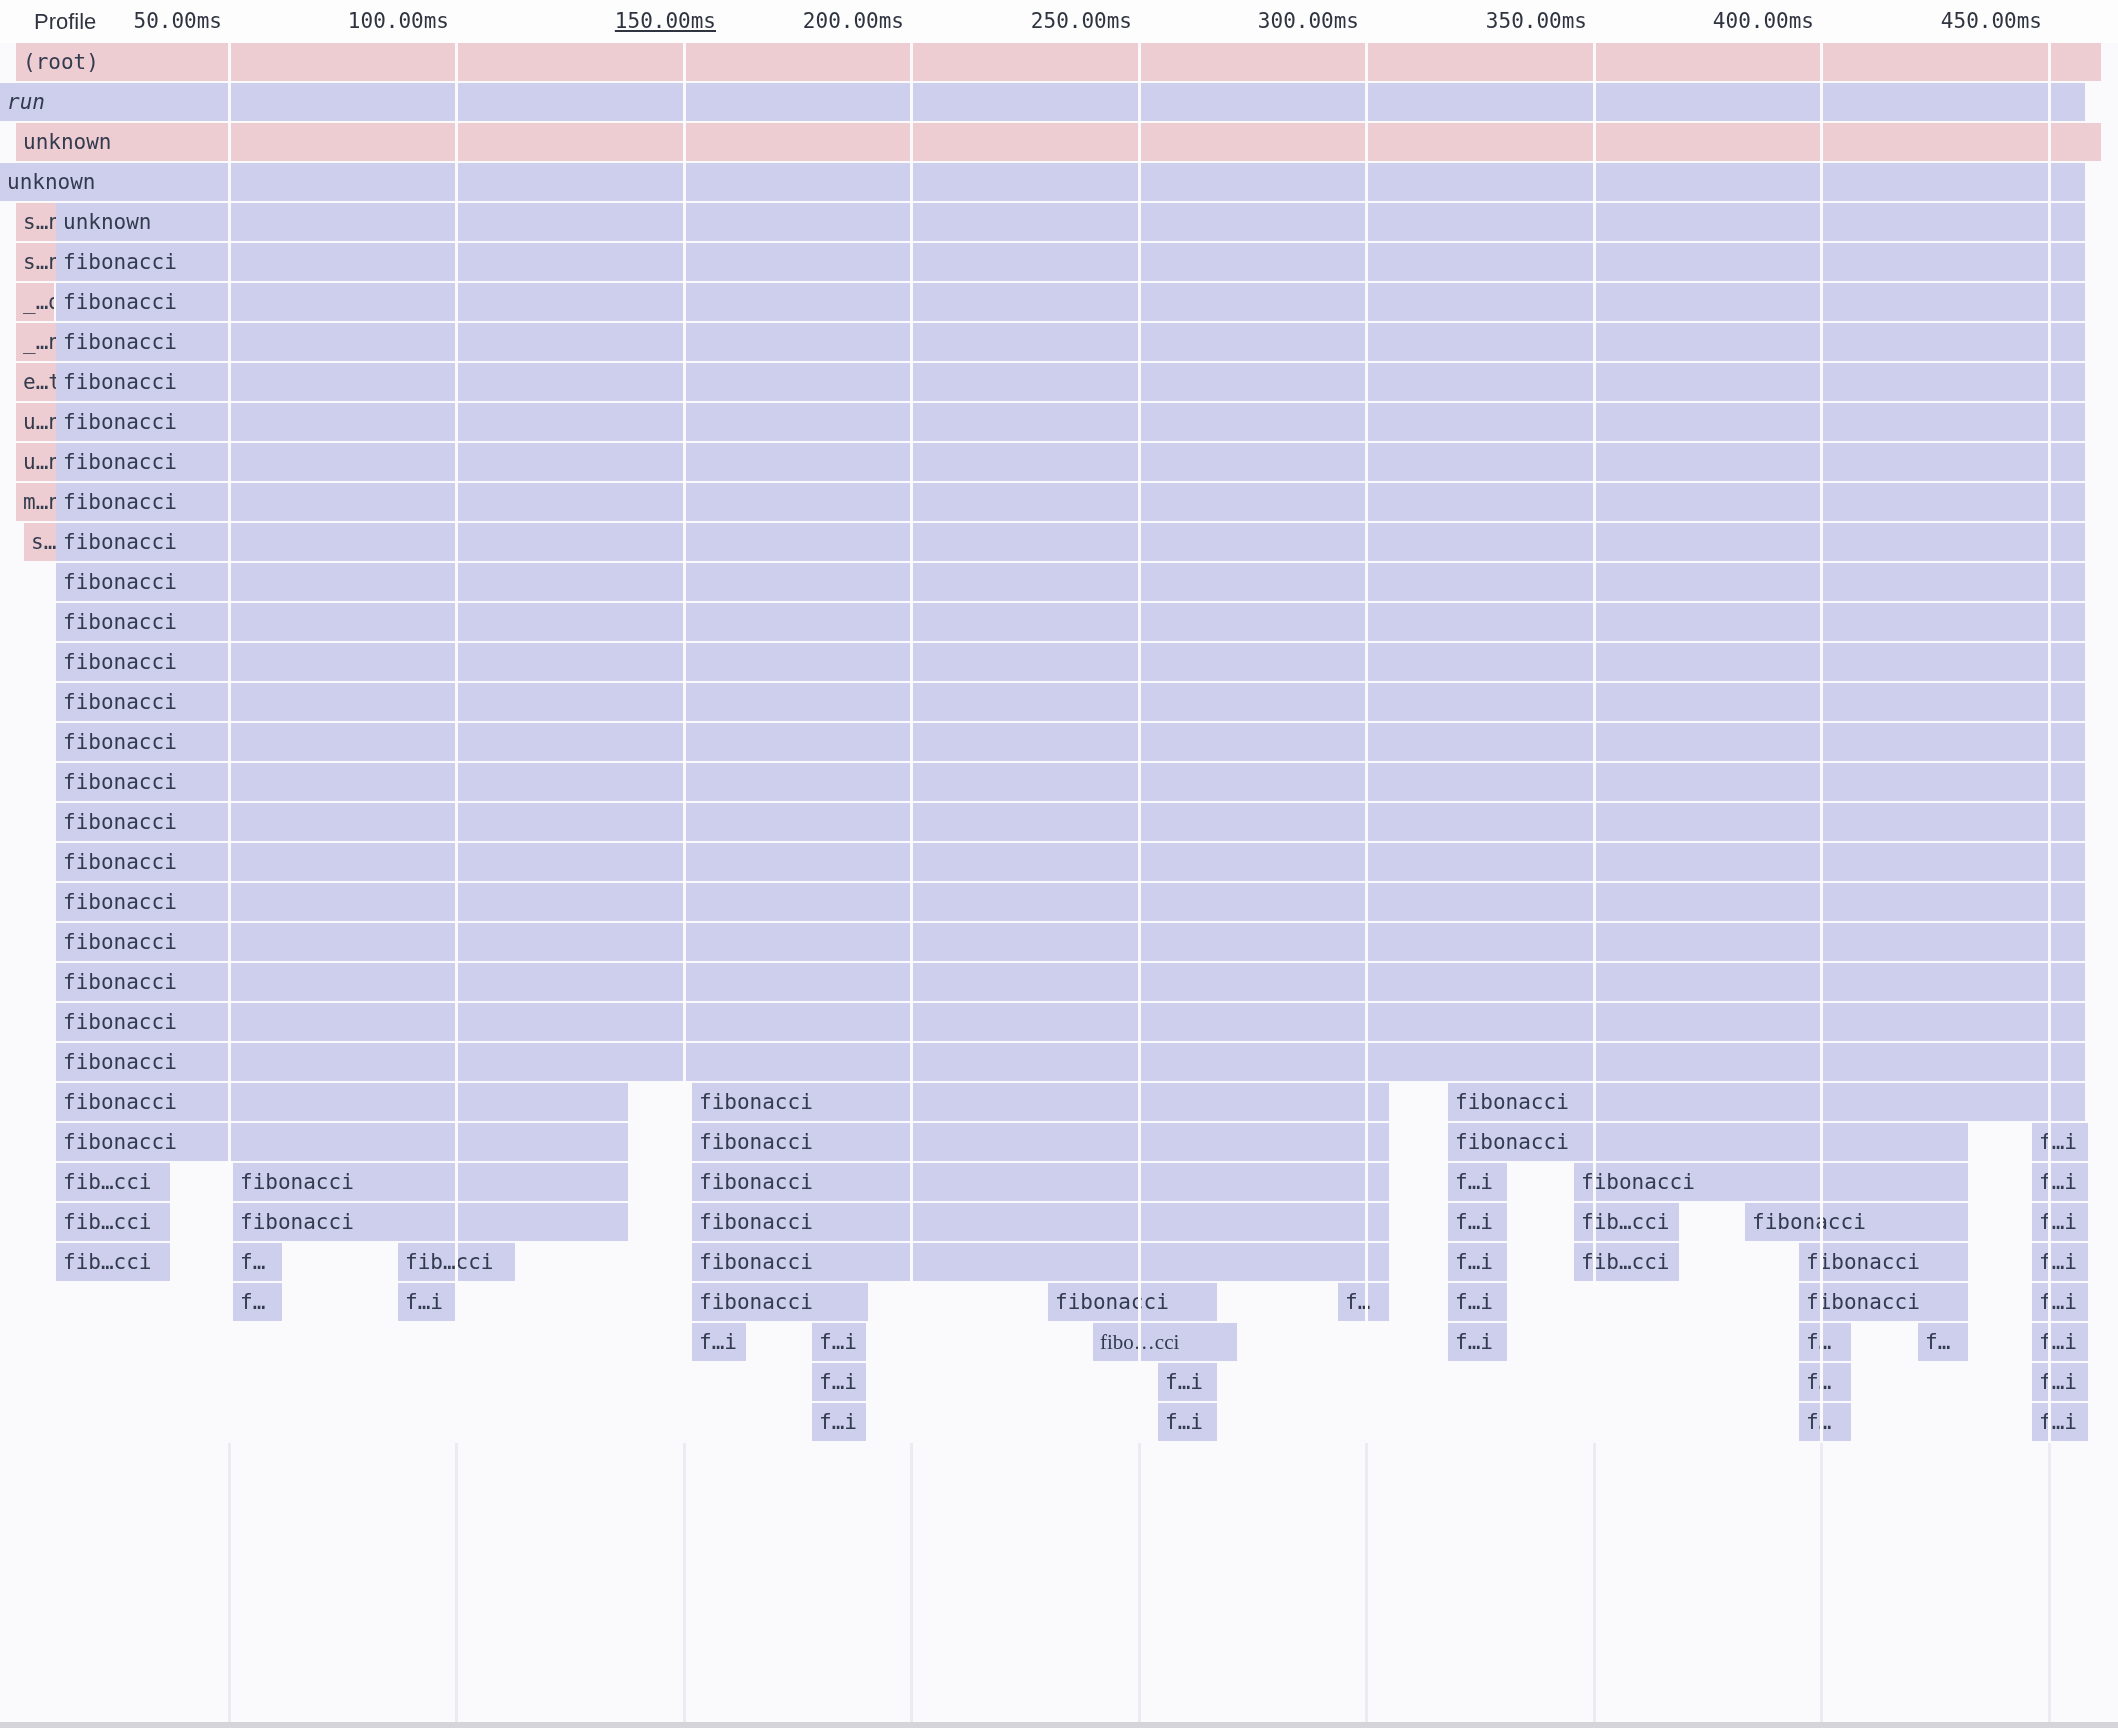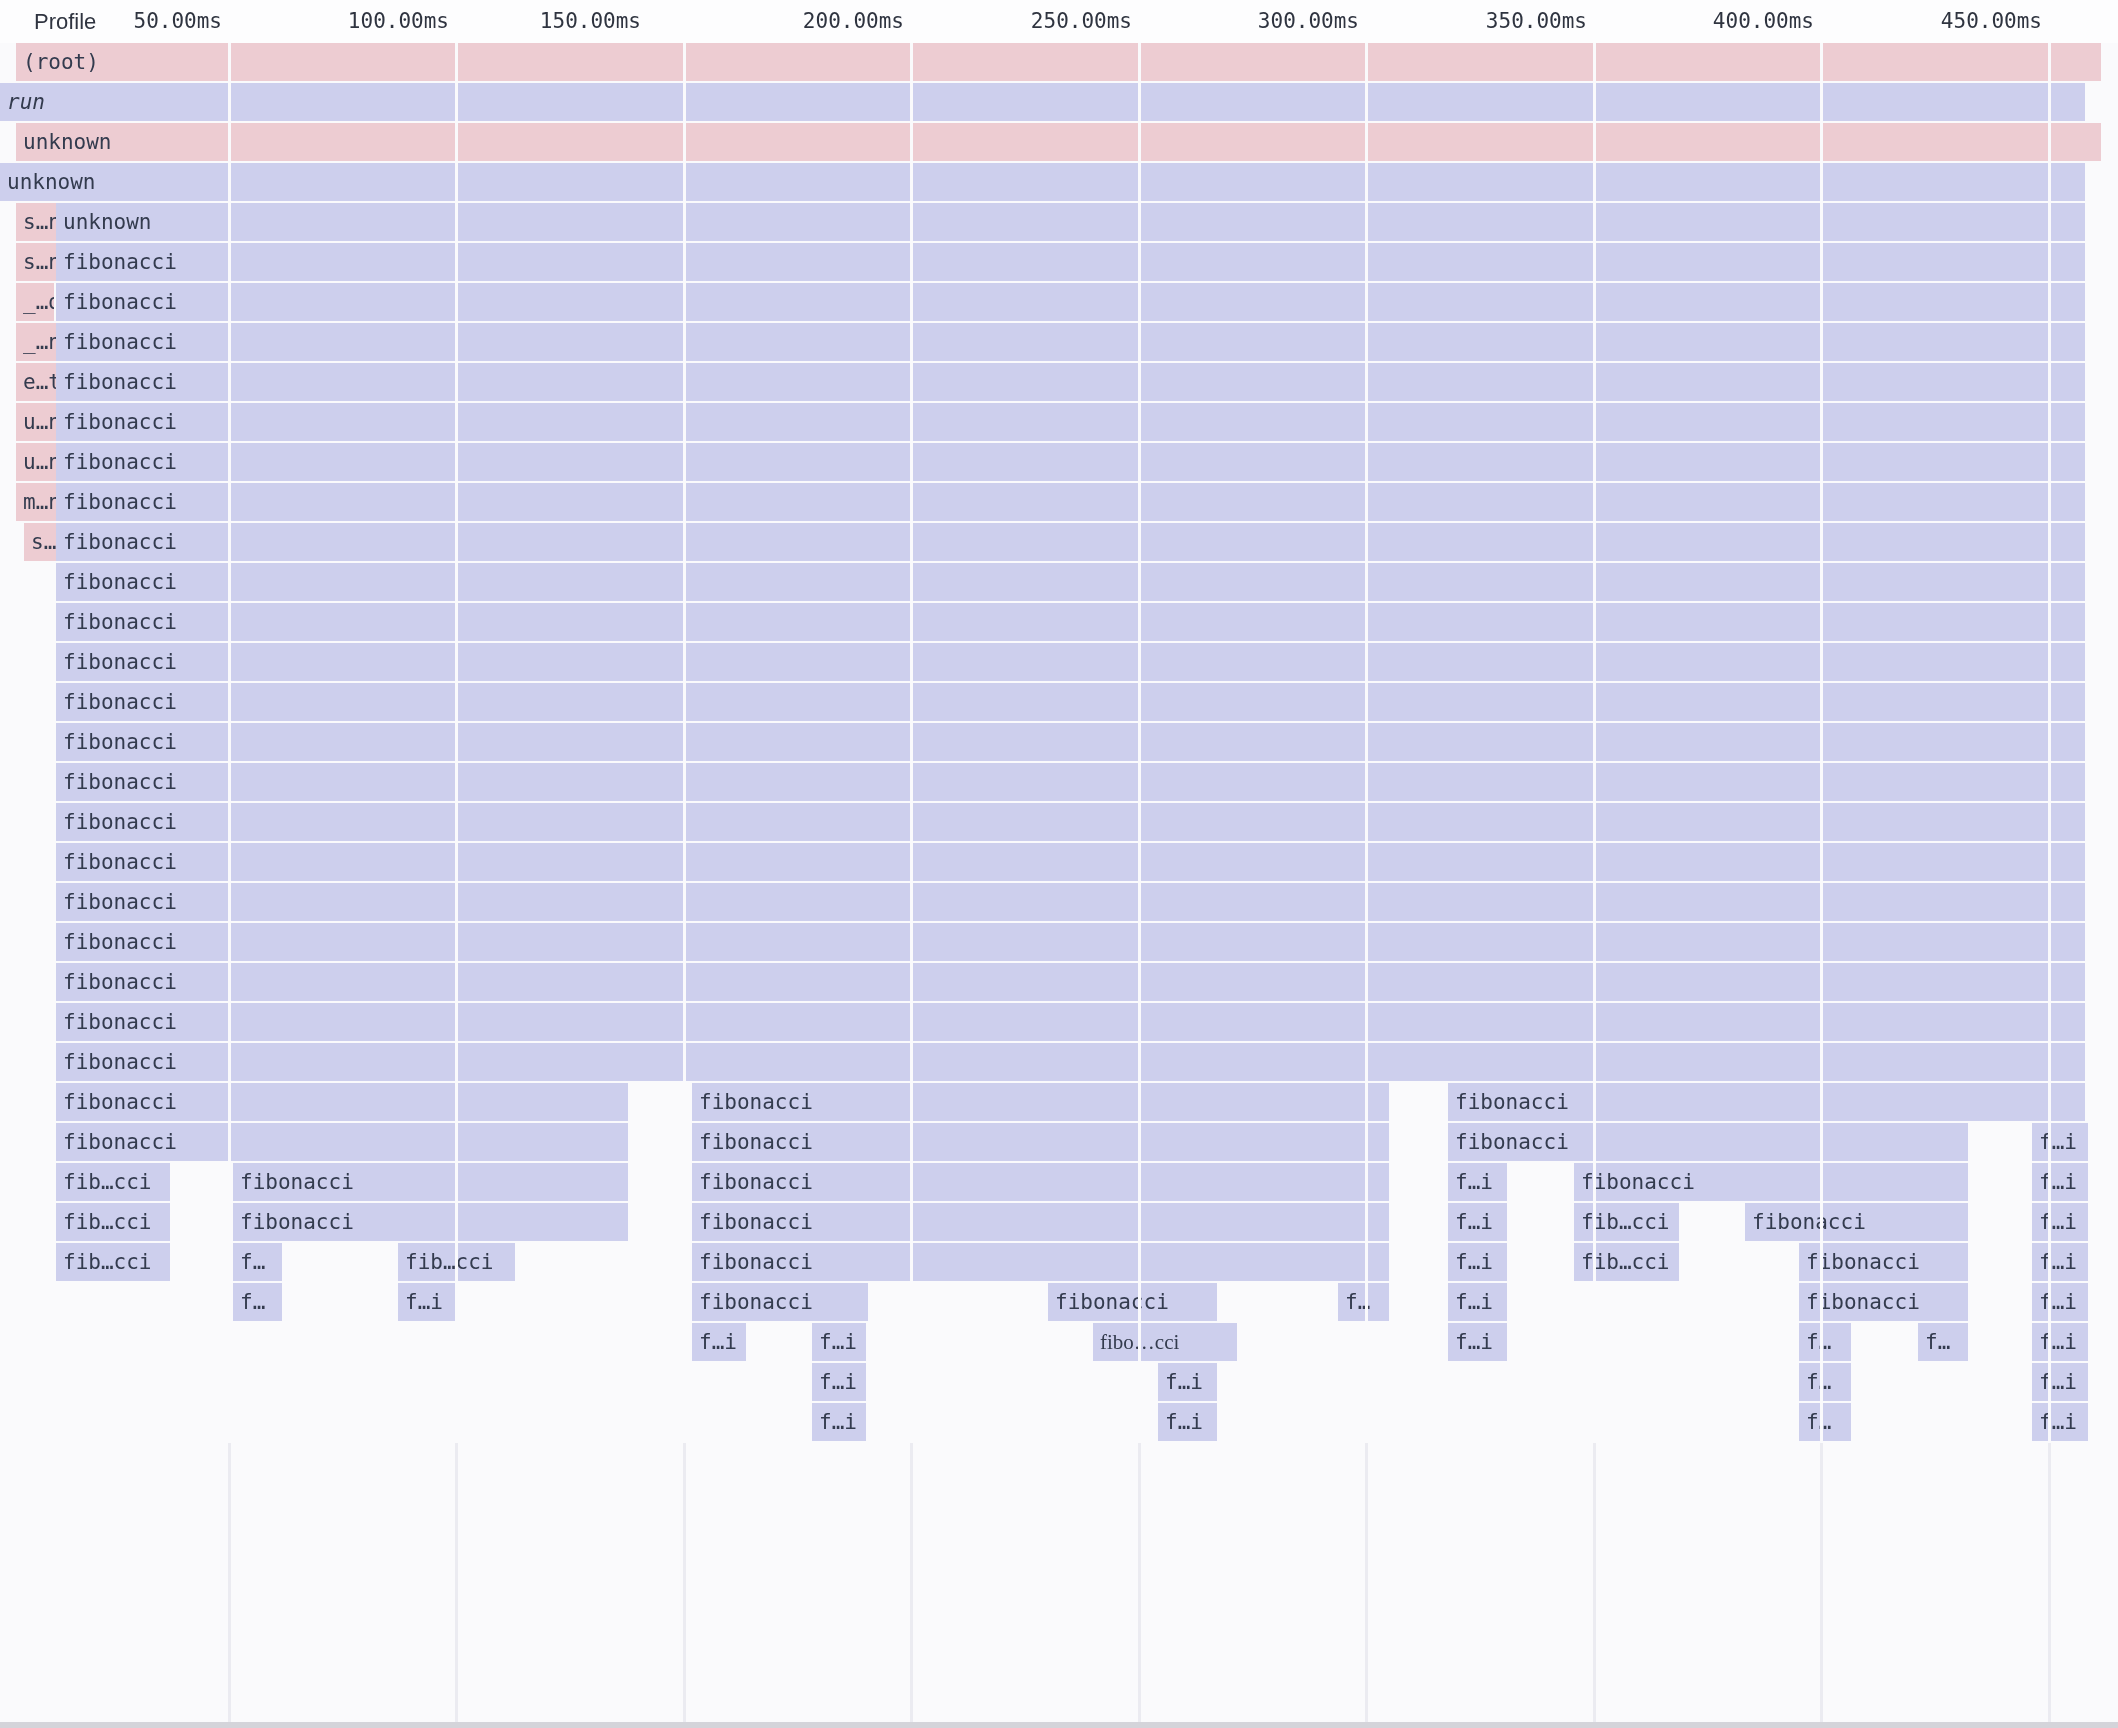--- a/index.html
+++ b/index.html
@@ -167,21 +167,21 @@
       <div class="grid-over" style="left: 1593px;"></div>
       <div class="grid-over" style="left: 1820px;"></div>
       <div class="grid-over" style="left: 2048px;"></div>
     </div>
 
   <div id="timeline-header">
     <span id="profile-label">Profile</span>
 
   <span class="tick-label" style="left: 222px;">50.00ms</span>
       <span class="tick-label" style="left: 449px;">100.00ms</span>
-      <span class="tick-label" style="left: 641px;">150.00ms</span>
+      <span class="tick-label" style="left: 716px; text-decoration: underline;">150.00ms</span>
       <span class="tick-label" style="left: 904px;">200.00ms</span>
       <span class="tick-label" style="left: 1132px;">250.00ms</span>
       <span class="tick-label" style="left: 1359px;">300.00ms</span>
       <span class="tick-label" style="left: 1587px; text-align: center;">350.00ms</span>
       <span class="tick-label" style="left: 1814px;">400.00ms</span>
       <span class="tick-label" style="left: 2042px;">450.00ms</span>
     </div>
 
   <div id="h-scrollbar"></div>
 </div>

